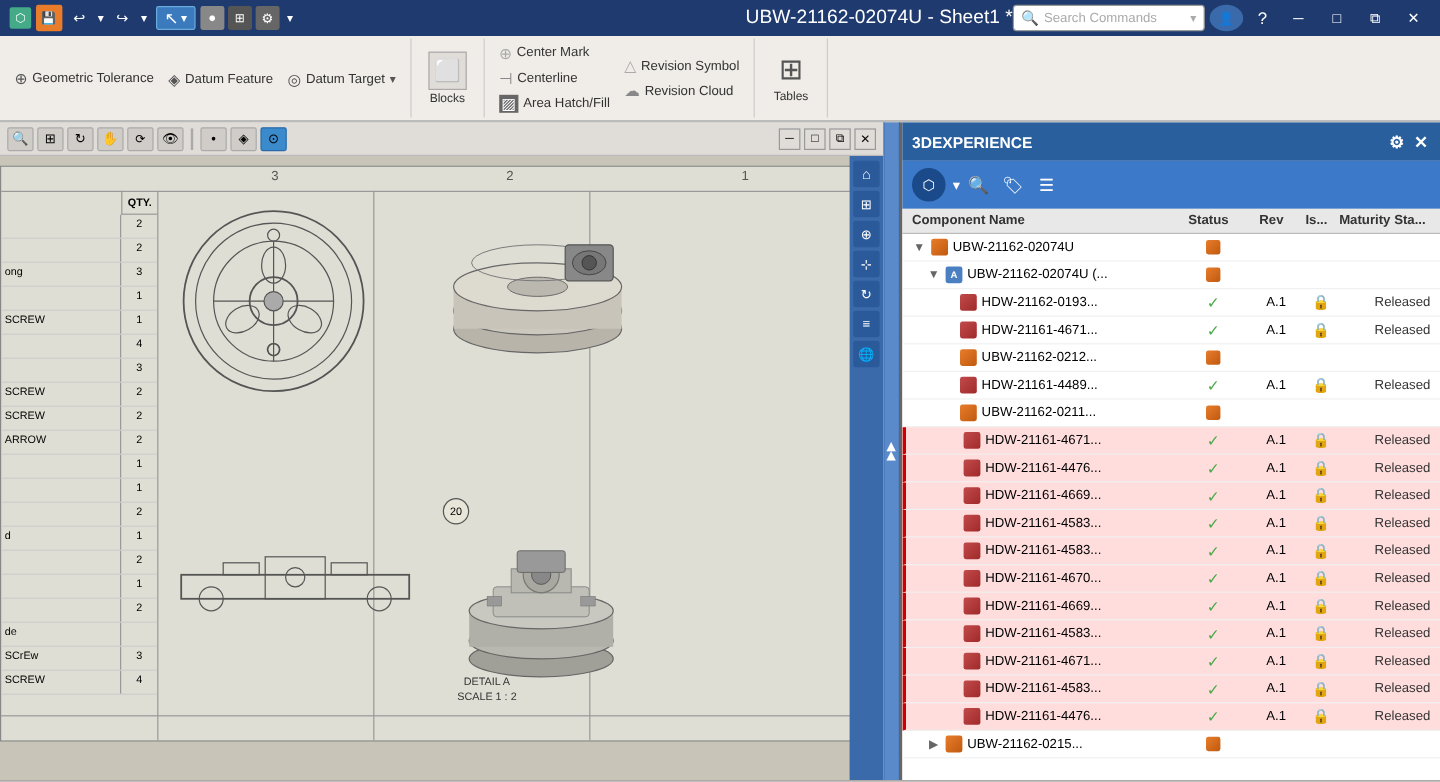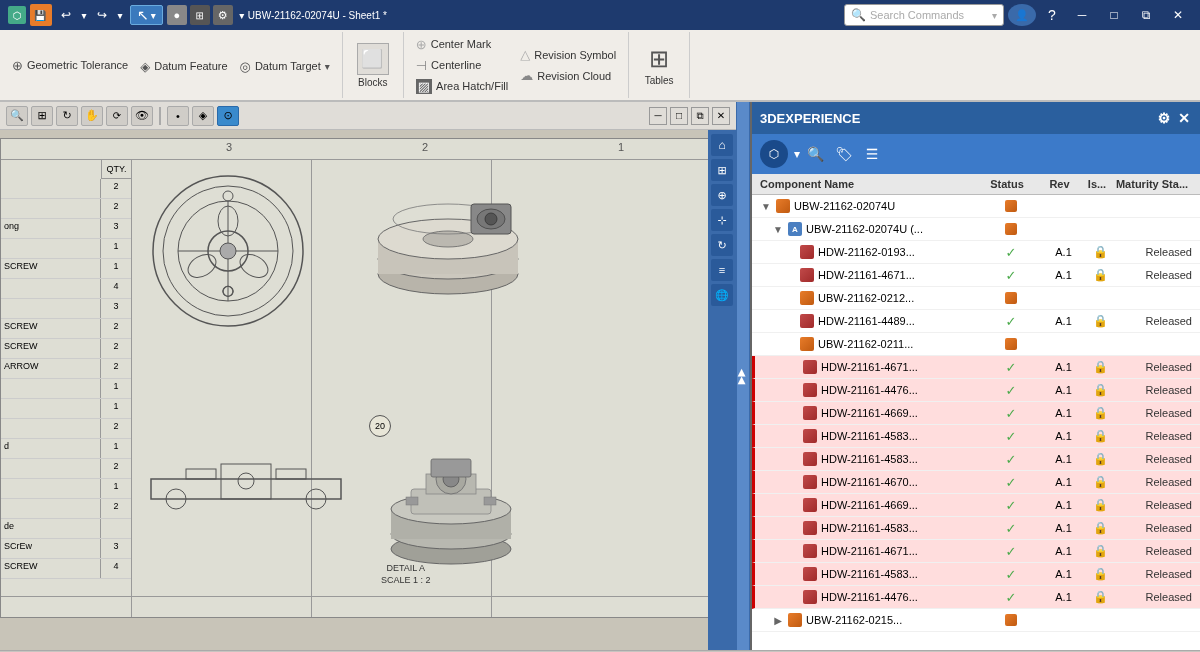--- a/index.html
+++ b/index.html
@@ -9,21 +9,21 @@
     .title-bar {
       background: #1e3a6e;
       height: 30px;
       display: flex;
       align-items: center;
       justify-content: space-between;
       padding: 0 8px;
       color: white;
     }
     .title-bar-left { display: flex; align-items: center; gap: 4px; }
-    .title-bar-title { font-size: 10px; color: white; flex: 1; text-align: left; }
+    .title-bar-title { font-size: 16px; color: white; flex: 1; text-align: right; }
 
     
     .right-panel {
       width: 450px;
       background: #f5f5f5;
       border-left: 2px solid #666;
       display: flex;
       flex-direction: column;
     }
     .panel-header {
@@ -314,21 +314,21 @@
         <div style="position:absolute;top:20px;bottom:0;left:490px;width:1px;background:#999;"></div>
 
         <div style="position:absolute;top:20px;left:0;right:0;height:1px;background:#999;"></div>
 
         <div style="position:absolute;bottom:20px;left:0;right:0;height:1px;background:#999;"></div>
 
         <div style="position:absolute;right:4px;top:50%;font-size:11px;color:#555;transform:translateY(-50%);">B</div>
 
         <div style="position:absolute;top:20px;left:0;width:130px;height:440px;">
 
-          <div style="position:absolute;top:0;right:0;width:30px;height:20px;border-bottom:1px solid #999;border-left:1px solid #999;display:flex;align-items:center;justify-content:center;font-size:9px;font-weight:normal;">QTY.</div>
+          <div style="position:absolute;top:0;right:0;width:30px;height:20px;border-bottom:1px solid #999;border-left:1px solid #999;display:flex;align-items:center;justify-content:center;font-size:9px;font-weight:bold;">QTY.</div>
 
           <div style="position:absolute;top:20px;left:0;right:0;bottom:0;">
 
             <div style="display:flex;flex-direction:column;height:100%;">
 
               <div style="display:flex;height:20px;border-bottom:1px solid #ccc;">
                 <div style="flex:1;border-right:1px solid #999;font-size:9px;padding:2px 3px;overflow:hidden;"></div>
                 <div style="width:30px;font-size:9px;text-align:center;padding:2px 0;">2</div>
               </div>
               <div style="display:flex;height:20px;border-bottom:1px solid #ccc;">

